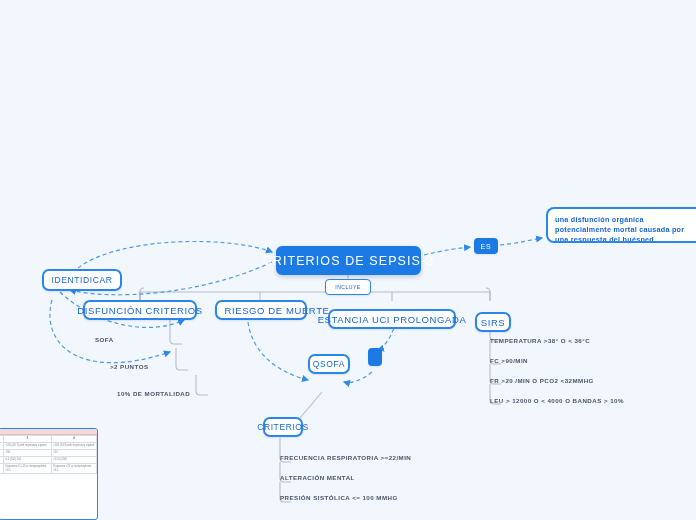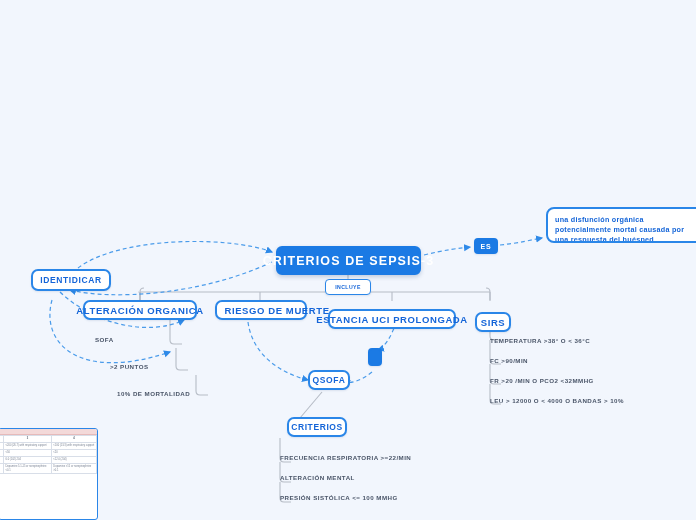--- a/index.html
+++ b/index.html
@@ -14,21 +14,21 @@
   svg.links{position:absolute;left:0;top:0;width:696px;height:520px;pointer-events:none;}
 
   
   .node{
     position:absolute;
     box-sizing:border-box;
     background:#ffffff;
     border:2px solid #2a86e8;
     border-radius:7px;
     color:#1565d8;
-    font-weight:bold;
+    font-weight:normal;
     letter-spacing:.6px;
     display:flex;align-items:center;justify-content:center;
     white-space:nowrap;
     box-shadow:0 1px 2px rgba(20,60,120,.10);
   }
   .node.root{
     background:#1b7ae4;
     border-color:#1b7ae4;
     color:#ffffff;
     font-size:12.5px;
@@ -158,35 +158,35 @@
   </svg>
 
   <div class="node root" style="left:276px;top:246px;width:145px;height:29px;">CRITERIOS DE SEPSIS-3</div>
 
   <div class="node tiny" style="left:325px;top:279px;width:46px;height:16px;">INCLUYE</div>
 
   <div class="node chip" style="left:474px;top:238px;width:24px;height:16px;">ES</div>
 
   <div class="callout" style="left:546px;top:207px;width:158px;height:36px;">una disfunción orgánica potencialmente mortal causada por una respuesta del huésped desregulada a la infección.</div>
 
-  <div class="node small" style="left:31px;top:269px;width:80px;height:22px;">IDENTIDICAR</div>
-
-  <div class="node lvl2" style="left:83px;top:300px;width:114px;height:20px;">ALTERACIÓN ORGANICA</div>
+  <div class="node small" style="left:42px;top:269px;width:80px;height:22px;">IDENTIDICAR</div>
+
+  <div class="node lvl2" style="left:83px;top:300px;width:114px;height:20px;">DISFUNCIÓN CRITERIOS</div>
   <div class="node lvl2" style="left:215px;top:300px;width:92px;height:20px;padding-left:32px;">RIESGO DE MUERTE</div>
   <div class="node lvl2" style="left:328px;top:300px;width:128px;height:20px;margin-top:9px;">ESTANCIA UCI PROLONGADA</div>
   <div class="node lvl2" style="left:475px;top:312px;width:36px;height:20px;">SIRS</div>
 
   <div class="node blank" style="left:368px;top:348px;width:14px;height:18px;"></div>
 
   <div class="leaf" style="left:95px;top:336px;">SOFA</div>
   <div class="leaf" style="left:110px;top:363px;">&gt;2 PUNTOS</div>
   <div class="leaf" style="left:117px;top:390px;">10% DE MORTALIDAD</div>
 
-  <div class="node small" style="left:308px;top:370px;width:42px;height:20px;">QSOFA</div>
-  <div class="node small" style="left:263px;top:417px;width:60px;height:20px;margin-left:24px;">CRITERIOS</div>
+  <div class="node small" style="left:308px;top:354px;width:42px;height:20px;">QSOFA</div>
+  <div class="node small" style="left:263px;top:417px;width:40px;height:20px;">CRITERIOS</div>
 
   <div class="leaf" style="left:280px;top:454px;">FRECUENCIA RESPIRATORIA &gt;=22/MIN</div>
   <div class="leaf" style="left:280px;top:474px;">ALTERACIÓN MENTAL</div>
   <div class="leaf" style="left:280px;top:494px;">PRESIÓN SISTÓLICA &lt;= 100 MMHG</div>
 
   <div class="leaf" style="left:490px;top:337px;">TEMPERATURA &gt;38° O &lt; 36°C</div>
   <div class="leaf" style="left:490px;top:357px;">FC &gt;90/MIN</div>
   <div class="leaf" style="left:490px;top:377px;">FR &gt;20 /MIN O PCO2 &lt;32MMHG</div>
   <div class="leaf" style="left:490px;top:397px;">LEU &gt; 12000 O &lt; 4000 O BANDAS &gt; 10%</div>
 

